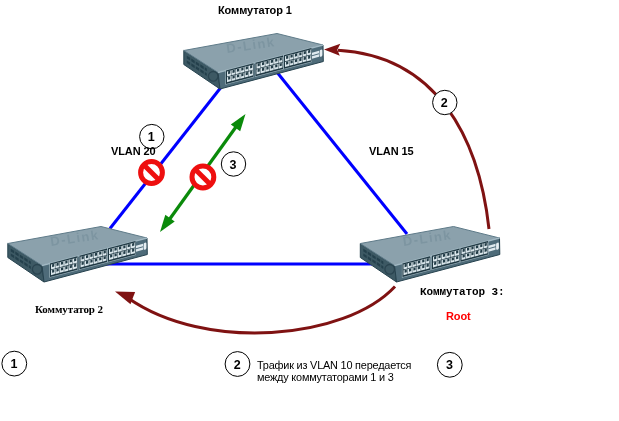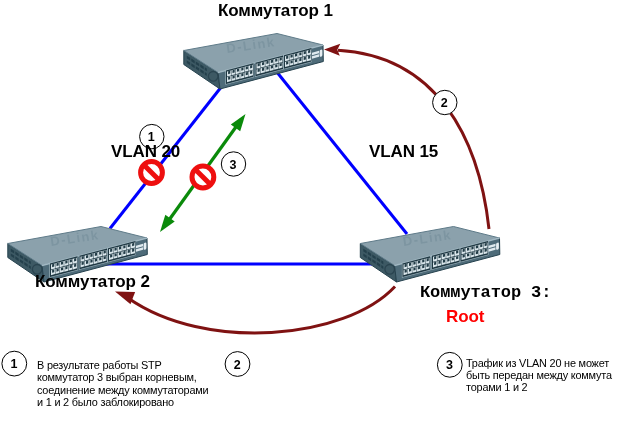--- a/index.html
+++ b/index.html
@@ -1,20 +1,20 @@
 <!DOCTYPE html>
 <html><head>
 <meta charset="utf-8">
 <style>
   html,body{margin:0;padding:0;}
   body{width:619px;height:421px;background:#ffffff;overflow:hidden;
        font-family:"Liberation Sans", sans-serif;}
   #stage{position:relative;width:619px;height:421px;}
   svg{position:absolute;left:0;top:0;}
-  .lbl{position:absolute;font-weight:bold;font-size:17px;letter-spacing:-0.1px;color:#000;white-space:nowrap;line-height:11px;}
+  .lbl{position:absolute;font-weight:bold;font-size:11px;letter-spacing:-0.1px;color:#000;white-space:nowrap;line-height:11px;}
   .ann{position:absolute;font-size:10.9px;letter-spacing:-0.2px;color:#000;line-height:12.4px;white-space:nowrap;}
 </style>
 </head>
 <body>
 <div id="stage">
 <svg width="619" height="421" viewBox="0 0 619 421">
   <defs>
     <g id="sw">
 
       <path d="M0.8,17 L35,39 L37,55.5 L0.8,31 Z" fill="#3d5964" stroke="#26424e" stroke-width="1"></path>
@@ -120,21 +120,20 @@
     <text x="151.3" y="141">1</text>
     <text x="233" y="168.5">3</text>
     <text x="444.3" y="107">2</text>
     <text x="14" y="368">1</text>
     <text x="237.2" y="368.5">2</text>
     <text x="449.5" y="369.3">3</text>
   </g>
 </svg>
 
 <div class="lbl" style="left:218px;top:5px;">Коммутатор 1</div>
-<div class="lbl" style="left:35px;top:276px;">Коммутатор 2</div>
+<div class="lbl" style="left:35px;top:304px;font-family:Liberation Serif, serif;">Коммутатор 2</div>
 <div class="lbl" style="left:420px;top:286.5px;font-family:Liberation Mono, monospace;">Коммутатор 3:</div>
 <div class="lbl" style="left:446px;top:311px;color:#ff0000;">Root</div>
 <div class="lbl" style="left:70px;top:145.5px;margin-left:41px;">VLAN 20</div>
 <div class="lbl" style="left:369px;top:145.5px;">VLAN 15</div>
 
-<div class="ann" style="left:37px;top:359px;">В результате работы STP<br>коммутатор 3 выбран корневым,<br>соединение между коммутаторами<br>и 1 и 2 было заблокировано</div>
-<div class="ann" style="left:466px;top:356.5px;">Трафик из VLAN 20 не может<br>быть передан между коммута<br>торами 1 и 2</div>
+<div class="ann" style="left:257px;top:359px;">Трафик из VLAN 10 передается<br>между коммутаторами 1 и 3</div>
 </div>
 
 </body></html>

